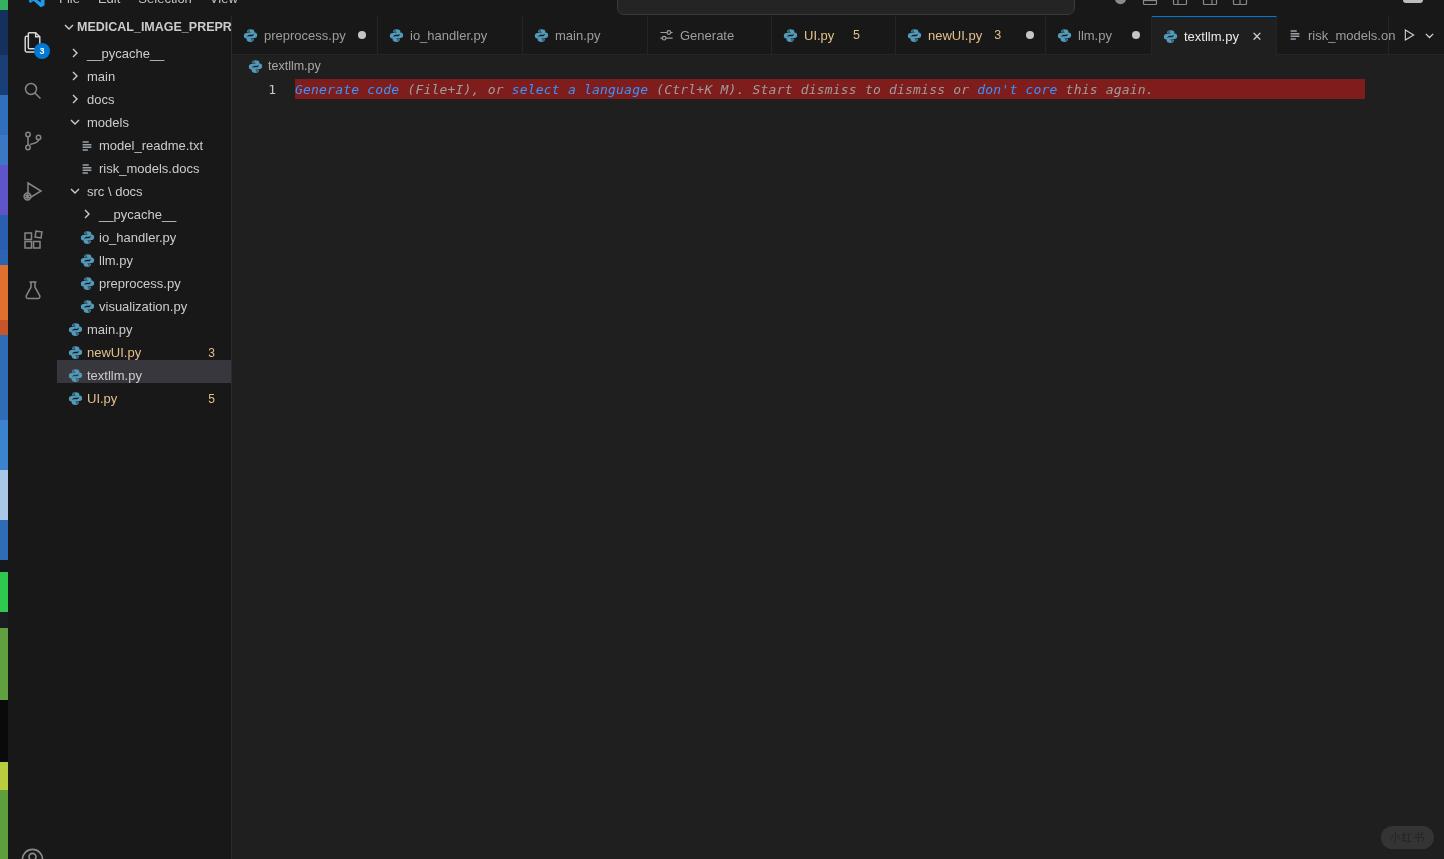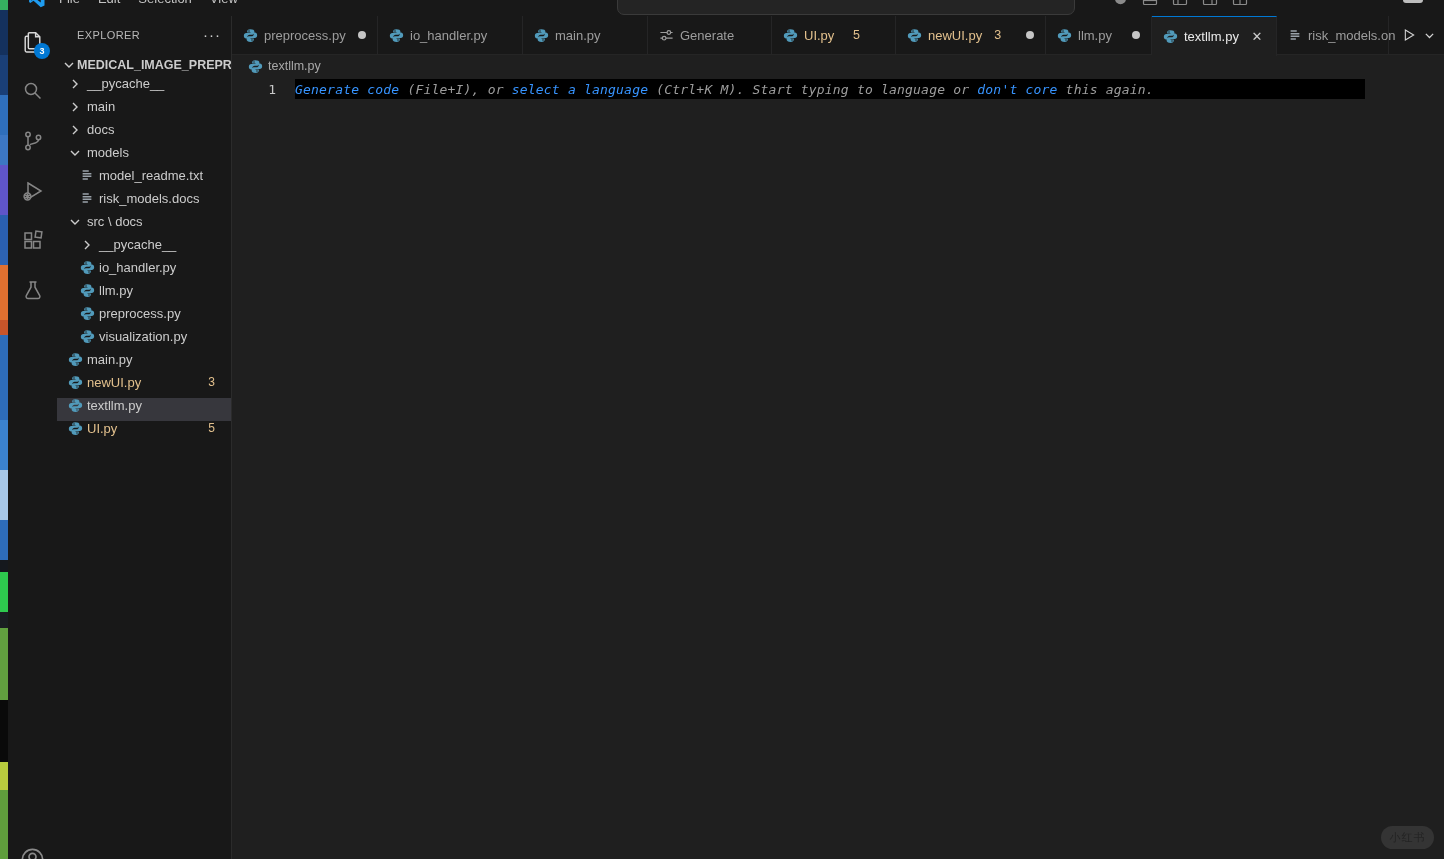--- a/index.html
+++ b/index.html
@@ -42,21 +42,21 @@
   
   .sidebar { width:175px; flex:none; background:#181818; border-right:1px solid #2b2b2b;
              color:#cccccc; font-size:13px; display:flex; flex-direction:column; }
   .sb-header { height:38px; display:flex; align-items:center; padding:0 10px 0 20px; }
   .sb-title { font-size:11px; letter-spacing:.4px; color:#b8b8b8; }
   .sb-actions { margin-left:auto; color:#cfcfcf; font-size:15px; letter-spacing:1px; line-height:10px; cursor:pointer; }
   .sb-section { height:22px; display:flex; align-items:center; font-weight:700; font-size:12.5px;
                 padding-left:4px; cursor:pointer; white-space:nowrap; overflow:hidden; }
   .sb-section .icon { width:16px; display:flex; justify-content:center; flex:none; }
   .tree { flex:1; overflow:hidden; }
-  .row { height:23px; display:flex; align-items:flex-start; position:relative; cursor:pointer; white-space:nowrap; }
+  .row { height:23px; display:flex; align-items:flex-end; position:relative; cursor:pointer; white-space:nowrap; }
   .row.selected { background:#37373d; }
   .slot { width:16px; flex:none; display:flex; align-items:center; justify-content:center; }
   .row .label { margin-left:4px; color:#cccccc; }
   .row .label.modified { color:#e2c08d; }
   .row .badge-num { position:absolute; right:16px; color:#e2c08d; font-size:12px; }
   .icon svg { display:block; }
   .py-icon { color:#519aba; }
   .fl-icon { color:#9aa2aa; }
 
   
@@ -75,21 +75,21 @@
   .tab .close { margin-left:auto; color:#cccccc; font-size:13px; width:16px; text-align:center; cursor:pointer; }
   .tab-actions { margin-left:auto; display:flex; align-items:center; gap:2px; padding-right:6px; color:#d4d4d4; }
   .tab-actions .icon { padding:2px; cursor:pointer; }
 
   .breadcrumbs { height:22px; flex:none; display:flex; align-items:center; gap:5px;
                  padding-left:16px; font-size:12.5px; color:#a9a9a9; }
 
   .code { flex:1; position:relative; font-family:"DejaVu Sans Mono", monospace; font-size:13px; }
   .code-line { display:flex; align-items:center; height:22px; margin-top:1px; }
   .gutter { width:63px; flex:none; text-align:right; padding-right:19px; color:#c8c8c8; }
-  .hint { width:1070px; height:20px; background:#000000; display:flex; align-items:center;
+  .hint { width:1070px; height:20px; background:#7f1d1d; display:flex; align-items:center;
           font-style:italic; letter-spacing:.2px; white-space:pre; }
   .hint span.plain { color:#9d9d9d; }
   .hint span.link { color:#3794ff; cursor:pointer; }
 
   
   .watermark { position:absolute; right:10px; bottom:10px; width:53px; height:23px; border-radius:12px;
                background:#343434; color:#232323; font-size:11px; letter-spacing:1px;
                display:flex; align-items:center; justify-content:center; }
 </style>
 </head>
@@ -237,24 +237,20 @@
       <div class="ab-account">
         <svg width="27" height="27" viewBox="0 0 24 24" fill="none" stroke="currentColor" stroke-width="1.5">
             <circle cx="12" cy="12" r="9"></circle>
             <circle cx="12" cy="9.6" r="3.1"></circle>
             <path d="M6.2 18.6c1.2-3.2 10.4-3.2 11.6 0"></path>
           </svg>
       </div>
     </div>
 
     <div class="sidebar">
-      <div class="sb-header">
-        <span class="sb-title">EXPLORER</span>
-        <span class="sb-actions">···</span>
-      </div>
       <div class="sb-section">
         <span class="icon">
             <svg width="16" height="16" viewBox="0 0 16 16" fill="none" stroke="currentColor" stroke-width="1.4">
               <path d="M4 6l4 4 4-4"></path>
             </svg>
           </span>
         <span>MEDICAL_IMAGE_PREPRO...</span>
       </div>
       <div class="tree" id="tree">
           <div class="row " style="padding-left:10px">
@@ -562,21 +558,21 @@
             <svg width="15" height="15" viewBox="0 0 16 16" fill="currentColor">
               <path d="M7.9 1.2c-2.3 0-3.4.9-3.4 2.2v1.4H8v.6H3.4C2 5.4.9 6.5.9 8.3s1 2.9 2.4 2.9h1.2V9.6c0-1.4 1.2-2.5 2.6-2.5h2.8c1.2 0 2.2-1 2.2-2.2V3.4c0-1.3-1.5-2.2-4.2-2.2zM6.4 2.4a.8.8 0 110 1.6.8.8 0 010-1.6z"></path>
               <path d="M8.1 14.8c2.3 0 3.4-.9 3.4-2.2v-1.4H8v-.6h4.6c1.4 0 2.5-1.1 2.5-2.9s-1-2.9-2.4-2.9h-1.2v1.6c0 1.4-1.2 2.5-2.6 2.5H6.1c-1.2 0-2.2 1-2.2 2.2v1.5c0 1.3 1.5 2.2 4.2 2.2zm1.5-1.2a.8.8 0 110-1.6.8.8 0 010 1.6z"></path>
             </svg>
           </span>
         <span>textllm.py</span>
       </div>
       <div class="code">
         <div class="code-line">
           <span class="gutter">1</span>
-          <span class="hint" id="hint"><span class="link">Generate code</span><span class="plain"> (File+I), or </span><span class="link">select a language</span><span class="plain"> (Ctrl+K M). Start typing to language or </span><span class="link">don't core</span><span class="plain"> this again.</span></span>
+          <span class="hint" id="hint"><span class="link">Generate code</span><span class="plain"> (File+I), or </span><span class="link">select a language</span><span class="plain"> (Ctrl+K M). Start dismiss to dismiss or </span><span class="link">don't core</span><span class="plain"> this again.</span></span>
         </div>
       </div>
     </div>
 
   </div>
 </div>
 
 <div class="watermark">小红书</div>
 
 </body></html>

